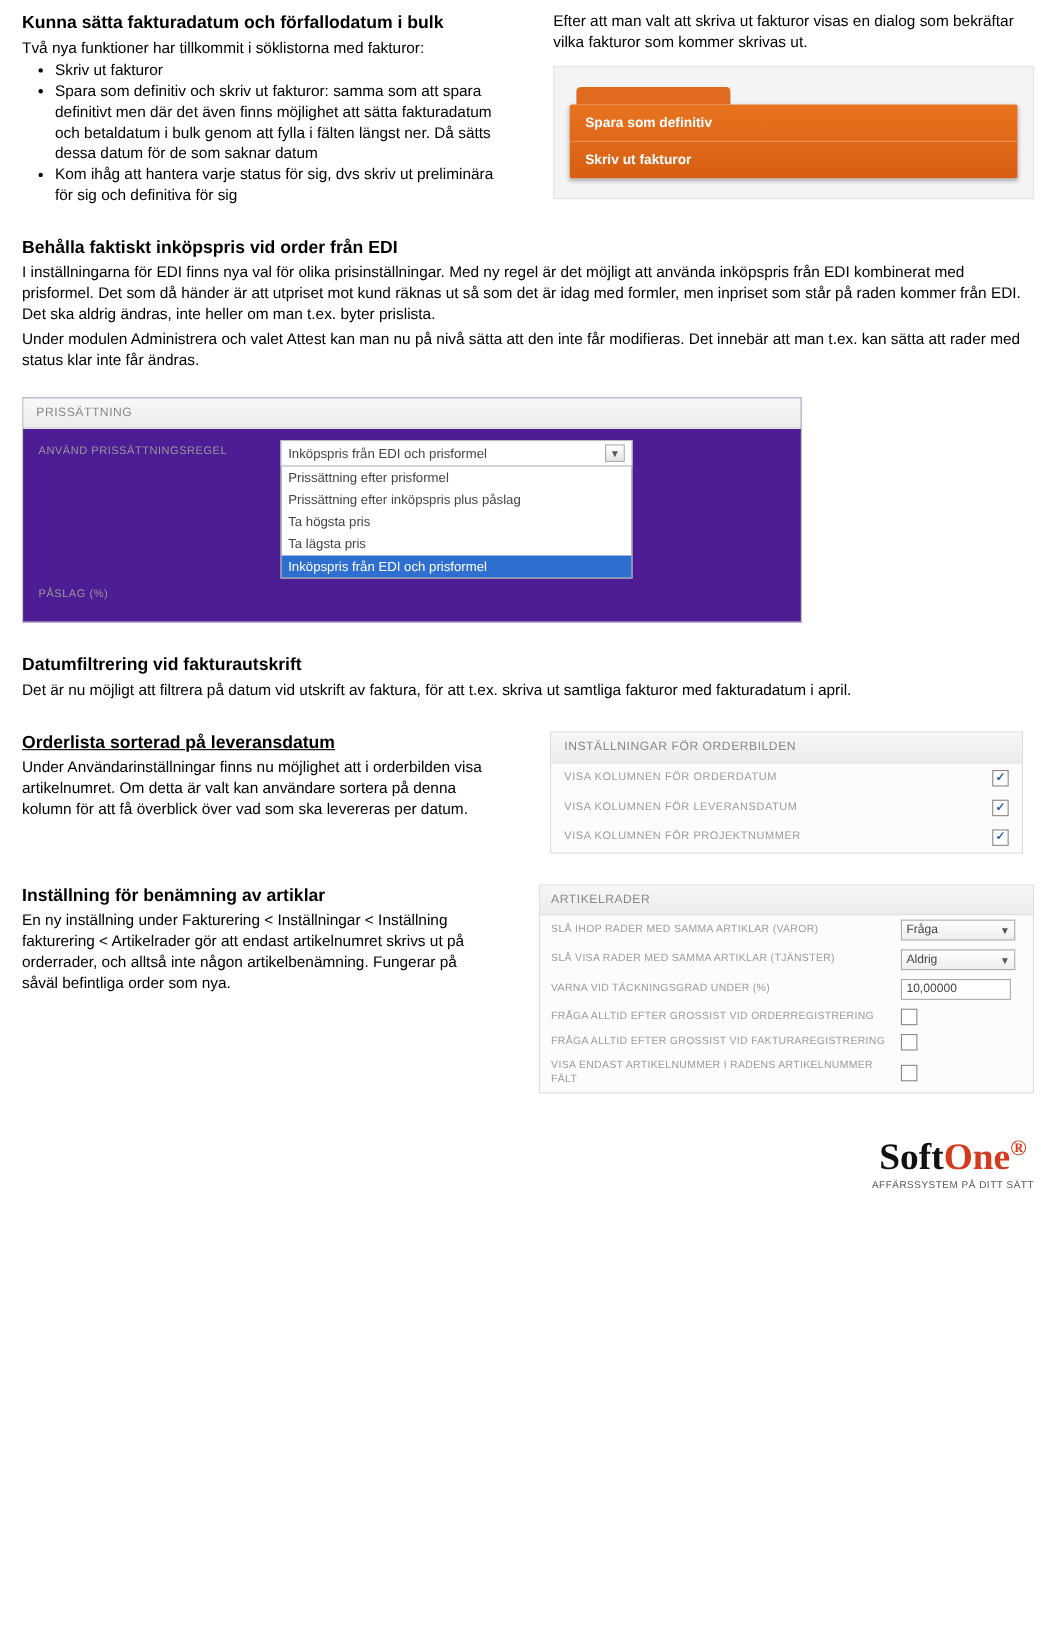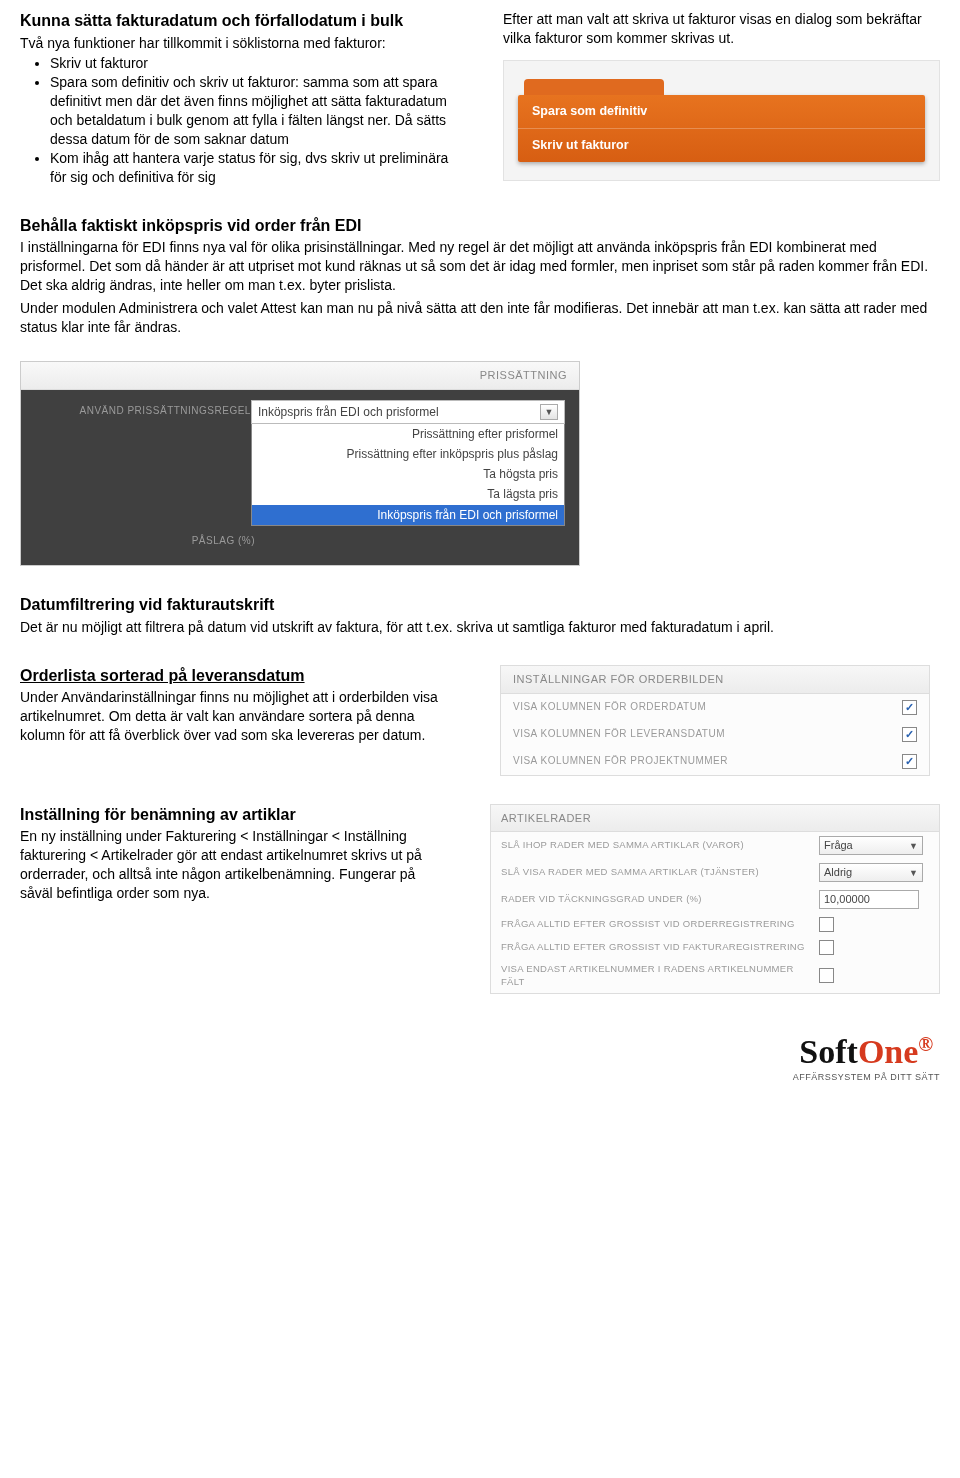--- a/index.html
+++ b/index.html
@@ -59,26 +59,25 @@
     box-shadow: 0 2px 4px rgba(0,0,0,.3);
   }
   .orange-panel .row {
     padding: 8px 14px;
     border-bottom: 1px solid rgba(255,255,255,.25);
   }
   .orange-panel .row:last-child { border-bottom: none; }
 
   
   .prissattning {
-    width: 560px;
+    width: 709px;
     border: 1px solid #ccc;
-    background: #404040;
+    background: #4c1d95;
     font-size: 12px;
     color: #555;
-    text-align: right;
   }
   .prissattning .header {
     background: linear-gradient(#f9f9f9,#ececec);
     border-bottom: 1px solid #ddd;
     padding: 6px 12px;
     font-size: 11px;
     letter-spacing: .5px;
     color: #888;
   }
   .prissattning .body {
@@ -354,21 +353,21 @@
       <div class="arow">
         <span class="alabel">SLÅ VISA RADER MED SAMMA ARTIKLAR (TJÄNSTER)</span>
         <span class="ctrl">
           <span class="mini-select">
             <span>Aldrig</span>
             <span class="arrow">▼</span>
           </span>
         </span>
       </div>
       <div class="arow">
-        <span class="alabel">RADER VID TÄCKNINGSGRAD UNDER (%)</span>
+        <span class="alabel">VARNA VID TÄCKNINGSGRAD UNDER (%)</span>
         <span class="ctrl">
           <span class="mini-input">10,00000</span>
         </span>
       </div>
       <div class="arow">
         <span class="alabel">FRÅGA ALLTID EFTER GROSSIST VID ORDERREGISTRERING</span>
         <span class="ctrl">
             <span class="fauxcheck"></span>
           </span>
       </div>

